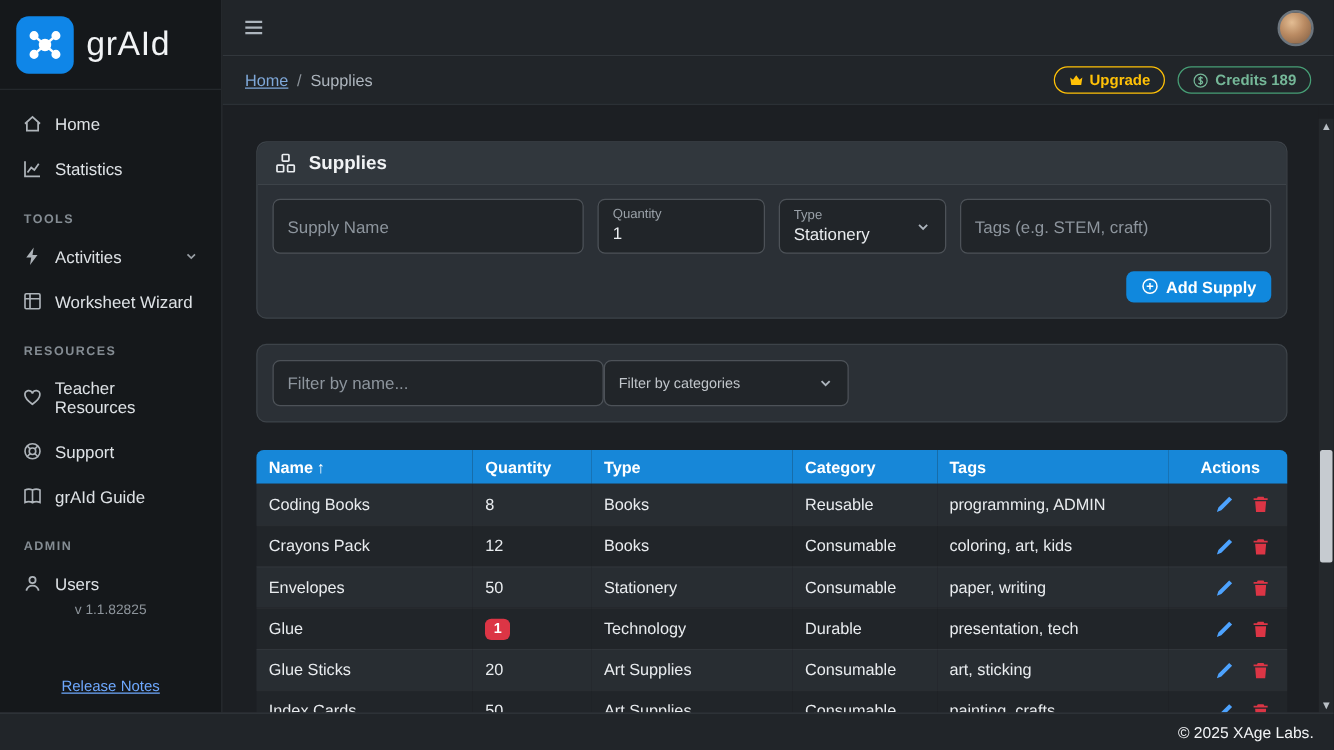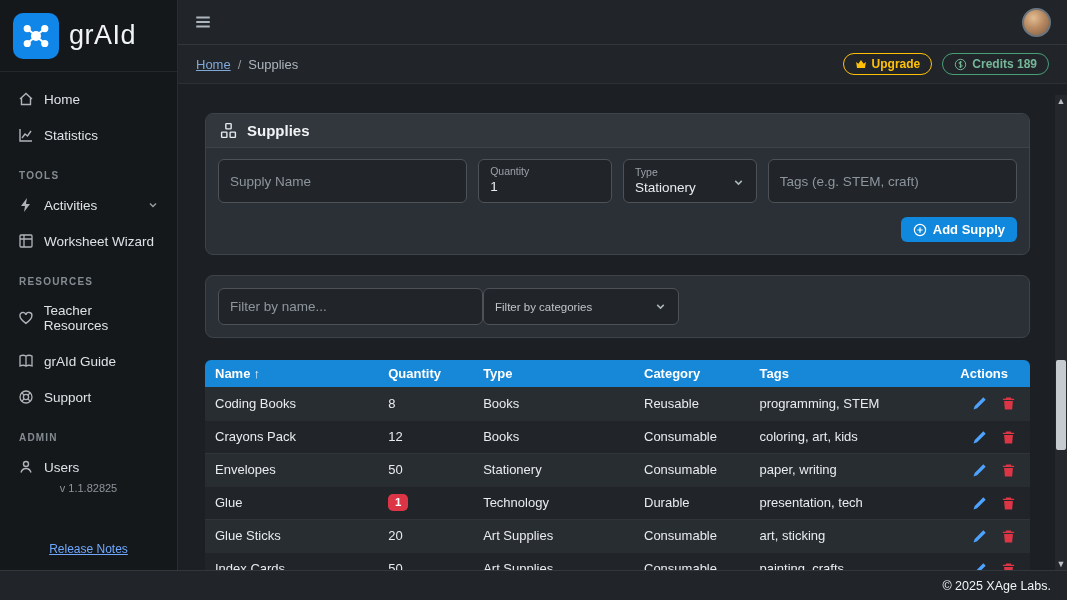--- a/index.html
+++ b/index.html
@@ -64,21 +64,21 @@
   .field.plain { display:flex; align-items:center; }
   .field input { background:transparent; border:none; outline:none; color:#e9ecef;
                  font-size:13.5px; width:100%; font-family:inherit; }
   .field input::placeholder { color:#8d959d; }
   .mini-label { font-size:10.5px; color:#9aa1a8; line-height:13px; }
   .field .value { font-size:13.5px; color:#e9ecef; line-height:18px; }
   .field.select { display:flex; justify-content:space-between; align-items:center; cursor:pointer; }
   .select-chev { color:#adb5bd; width:13px; height:13px; }
 
   .btn-row { display:flex; justify-content:flex-end; margin-top:14px; }
-  .btn-primary { display:flex; align-items:center; gap:6px; background:var(--accent,#1088dd);
+  .btn-primary { display:flex; gap:6px; background:var(--accent,#1088dd);
                  color:#fff; border:none; border-radius:6px; padding:5px 12px;
                  font-size:13px; font-weight:600; cursor:pointer; font-family:inherit; }
 
   .filter-card { margin-top:20px; padding:12px; display:flex; align-items:center; }
   .filter-field { height:37px; }
   .filter-name { width:265px; }
   .filter-cats { width:196px; font-size:12px; color:#aeb4ba; }
   .filter-cats .ph { font-size:11.5px; color:#c0c5ca; }
 
   
@@ -188,34 +188,34 @@
         <span class="nicon">
           <svg viewBox="0 0 16 16" fill="none" stroke="currentColor" stroke-width="1.4">
               <path d="M8 13.5C4 10.5 2 8.5 2 6a3 3 0 016-1 3 3 0 016 1c0 2.5-2 4.5-6 7.5z"></path>
             </svg>
           </span>
         <span>Teacher Resources</span>
       </div>
       <div class="nav-item">
         <span class="nicon">
           <svg viewBox="0 0 16 16" fill="none" stroke="currentColor" stroke-width="1.3">
-              <path d="M2 3c2-1 4-1 6 0v10c-2-1-4-1-6 0zM14 3c-2-1-4-1-6 0v10c2-1 4-1 6 0z"></path>
-            </svg>
-          </span>
-        <span>grAId Guide</span>
-      </div>
-      <div class="nav-item">
-        <span class="nicon">
-          <svg viewBox="0 0 16 16" fill="none" stroke="currentColor" stroke-width="1.3">
               <circle cx="8" cy="8" r="6"></circle>
               <circle cx="8" cy="8" r="2.6"></circle>
               <path d="M3.8 3.8l2.3 2.3M12.2 3.8L9.9 6.1M3.8 12.2l2.3-2.3M12.2 12.2L9.9 9.9"></path>
             </svg>
           </span>
         <span>Support</span>
+      </div>
+      <div class="nav-item">
+        <span class="nicon">
+          <svg viewBox="0 0 16 16" fill="none" stroke="currentColor" stroke-width="1.3">
+              <path d="M2 3c2-1 4-1 6 0v10c-2-1-4-1-6 0zM14 3c-2-1-4-1-6 0v10c2-1 4-1 6 0z"></path>
+            </svg>
+          </span>
+        <span>grAId Guide</span>
       </div>
 
       <div class="section-label">ADMIN</div>
 
       <div class="nav-item">
         <span class="nicon">
           <svg viewBox="0 0 16 16" fill="none" stroke="currentColor" stroke-width="1.4">
               <circle cx="8" cy="5" r="2.5"></circle>
               <path d="M3 13.5c.8-2.6 2.6-4 5-4s4.2 1.4 5 4"></path>
             </svg>
@@ -339,21 +339,21 @@
               <th>Tags</th>
               <th class="act">Actions</th>
             </tr>
           </thead>
           <tbody>
               <tr>
                 <td>Coding Books</td>
                 <td>8</td>
                 <td>Books</td>
                 <td>Reusable</td>
-                <td>programming, STEM</td>
+                <td>programming, ADMIN</td>
                 <td class="actions"><span class="icon-btn edit">
                     <svg viewBox="0 0 16 16" width="15" height="15" fill="currentColor">
                       <path d="M12.1 1.4l2.5 2.5-9.2 9.2L1.6 14.4l1.3-3.8 9.2-9.2z"></path>
                     </svg>
                   </span><span class="icon-btn del">
                     <svg viewBox="0 0 16 16" width="15" height="15" fill="currentColor">
                       <path d="M5.5 1.5h5l.6 1.3H14V4.2H2V2.8h2.9l.6-1.3zM3.3 5.3h9.4l-.8 9.2H4.1l-.8-9.2z"></path>
                     </svg>
                   </span></td>
               </tr>

